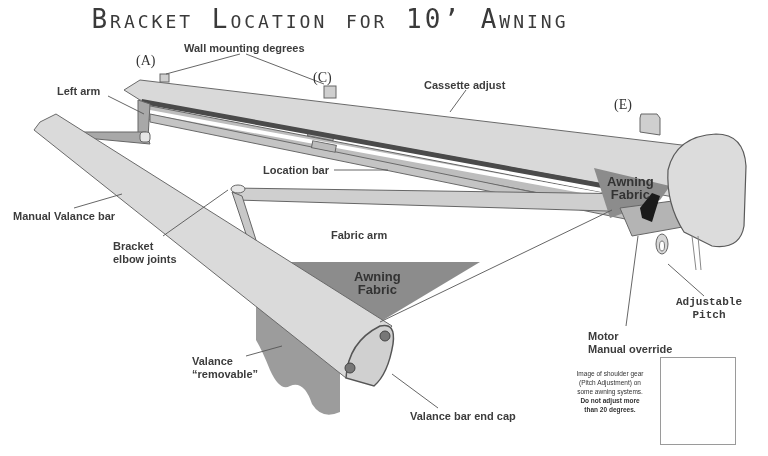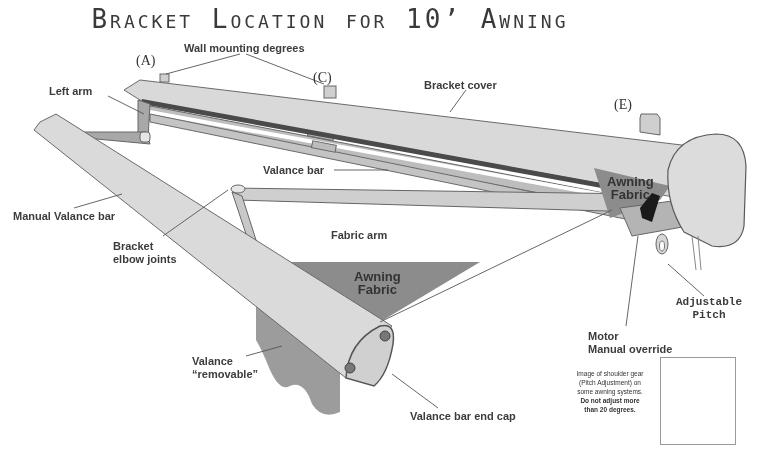--- a/index.html
+++ b/index.html
@@ -93,23 +93,23 @@
   </g>
 </svg>
 
 <div class="title">Bracket Location for 10’ Awning</div>
 
 <div class="letter" style="left:136px; top:53px;">(A)</div>
 <div class="letter" style="left:313px; top:70px;">(C)</div>
 <div class="letter" style="left:614px; top:97px;">(E)</div>
 
 <div class="lbl" style="left:184px; top:42px;">Wall mounting degrees</div>
-<div class="lbl" style="left:49px; top:85px;">Left arm</div>
-<div class="lbl" style="left:424px; top:79px;">Bracket cover</div>
-<div class="lbl" style="left:263px; top:164px;">Valance bar</div>
+<div class="lbl" style="left:57px; top:85px;">Left arm</div>
+<div class="lbl" style="left:424px; top:79px;">Cassette adjust</div>
+<div class="lbl" style="left:263px; top:164px;">Location bar</div>
 <div class="lbl" style="left:13px; top:210px;">Manual Valance bar</div>
 <div class="lbl" style="left:331px; top:229px;">Fabric arm</div>
 
 <div class="lbl" style="left:113px; top:240px;">
   <div>Bracket</div>
   <div>elbow joints</div>
 </div>
 
 <div class="lbl center fab" style="left:354px; top:270px;">
   <div>Awning</div>

